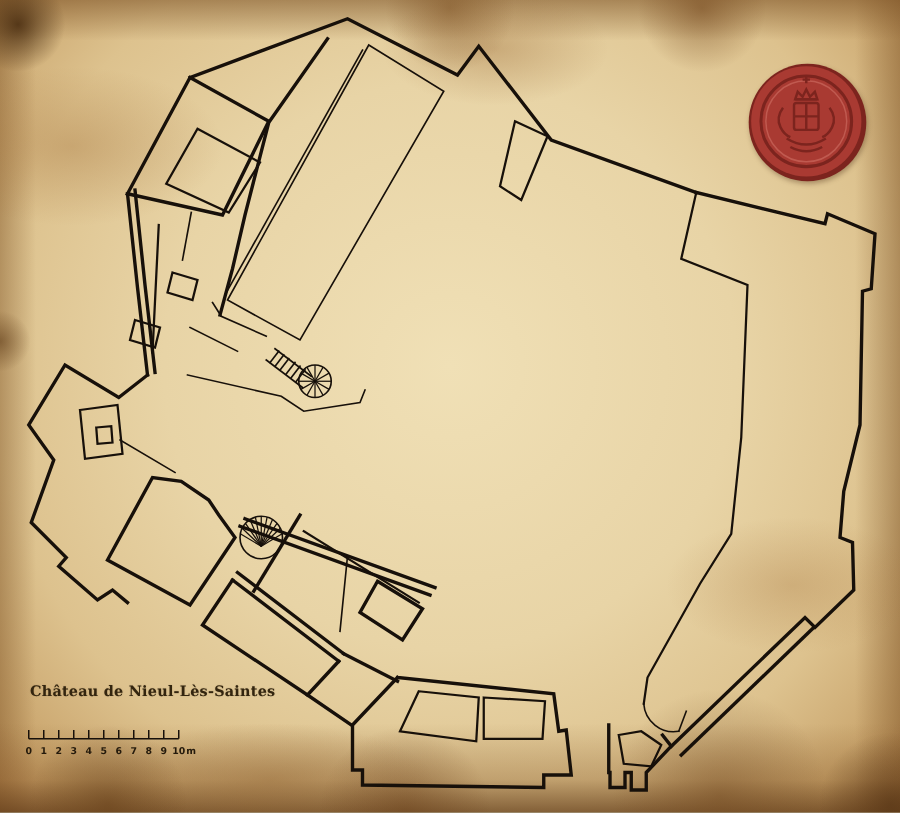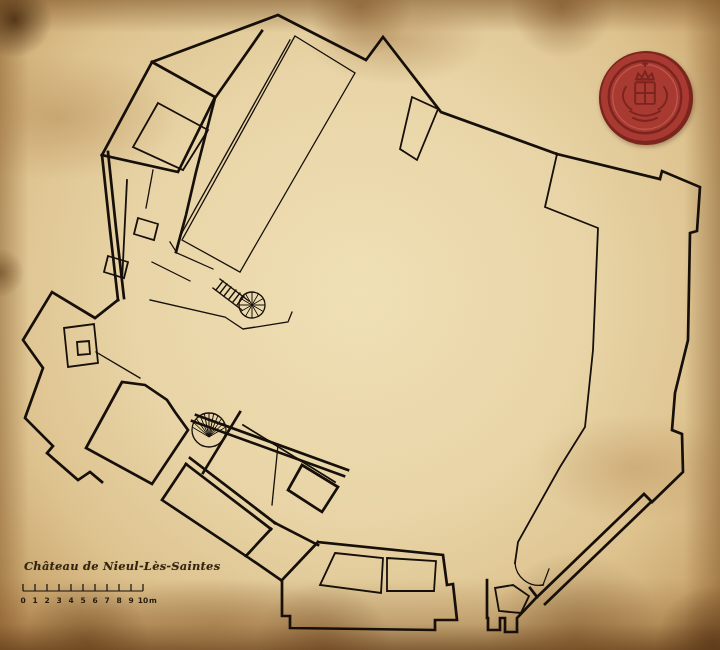--- a/index.html
+++ b/index.html
@@ -23,22 +23,22 @@
       linear-gradient(180deg, rgba(122,80,36,.55) 0%, rgba(122,80,36,0) 5%),
       linear-gradient(0deg, rgba(100,62,26,.75) 0%, rgba(135,90,42,.35) 4%, rgba(135,90,42,0) 11%),
       linear-gradient(90deg, rgba(128,86,40,.45) 0%, rgba(128,86,40,0) 4%),
       linear-gradient(270deg, rgba(128,86,40,.5) 0%, rgba(128,86,40,0) 5%),
       radial-gradient(ellipse at 50% 45%, #f0e0b6 0%, #e8d4a6 45%, #ddc28e 72%, #c9a46c 90%, #b68753 100%);
   }
   svg text{font-family:"DejaVu Sans", sans-serif;}
   .plan-svg{position:absolute;left:0;top:0;}
   .title{
     position:absolute;left:24px;top:546px;width:200px;
-    font-style:italic;font-weight:bold;font-size:11.5px;color:#33250f;
-    letter-spacing:.2px; text-shadow:0 0 1px rgba(51,37,15,.25);margin-top:13px;
+    font-weight:bold;font-size:11.5px;color:#33250f;
+    letter-spacing:.2px; text-shadow:0 0 1px rgba(51,37,15,.25);
   }
   .seal{position:absolute;left:597px;top:49px;width:98px;height:98px;
         filter:drop-shadow(1px 2px 2px rgba(60,30,10,.35));}
 </style>
 </head>
 <body>
 
 <div class="stage">
 
   <svg class="plan-svg" id="plan" width="720" height="650" viewBox="0 0 720 650">

